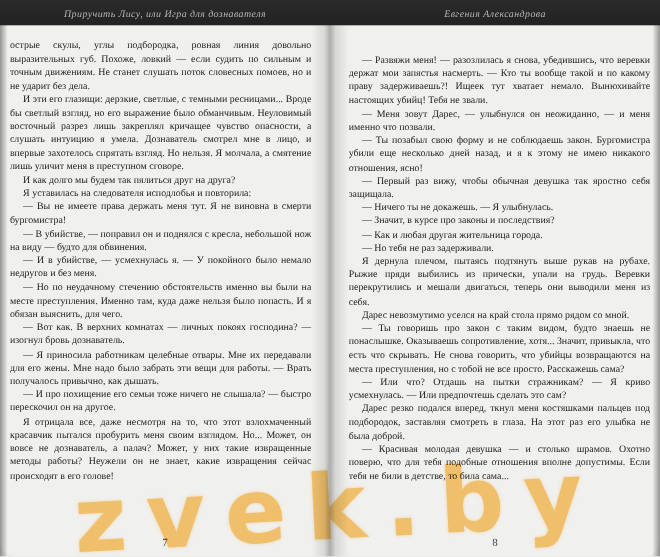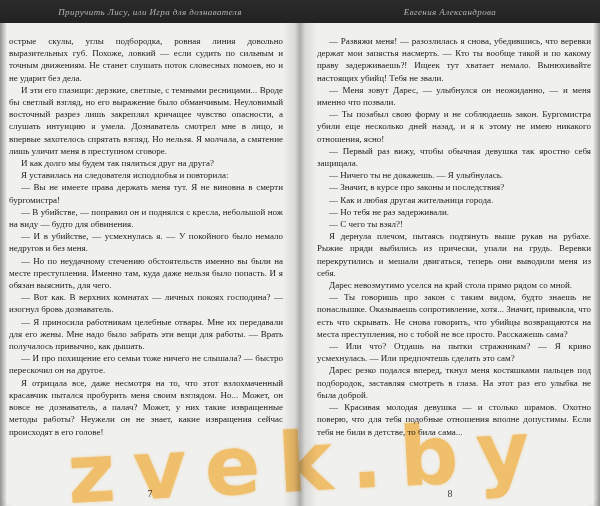--- a/index.html
+++ b/index.html
@@ -44,21 +44,21 @@
     top: 23px; left: 0; right: 0; bottom: 0;
     display: flex;
   }
   .page {
     flex: 1;
     position: relative;
     box-sizing: border-box;
     overflow: hidden;
   }
   .page-left  { padding: 12px 17px 16px 9px; }
-  .page-right { padding: 12px 9px 0 17px; }
+  .page-right { padding: 12px 9px 0 17px; margin-top: 13px; }
   .page-text {
     height: 432px;
     overflow: hidden;
     font-size: 9px;
     line-height: 12.2px;
     color: #1b1b1b;
     text-align: justify;
   }
   .page-text p {
     margin: 0;
@@ -147,21 +147,20 @@
     <div class="page page-right">
       <div class="page-text">
           <p>— Развяжи меня! — разозлилась я снова, убедившись, что веревки держат мои запястья насмерть. — Кто ты вообще такой и по какому праву задерживаешь?! Ищеек тут хватает немало. Вынюхивайте настоящих убийц! Тебя не звали.</p>
           <p>— Меня зовут Дарес, — улыбнулся он неожиданно, — и меня именно что позвали.</p>
           <p>— Ты позабыл свою форму и не соблюдаешь закон. Бургомистра убили еще несколько дней назад, и я к этому не имею никакого отношения, ясно!</p>
           <p>— Первый раз вижу, чтобы обычная девушка так яростно себя защищала.</p>
           <p>— Ничего ты не докажешь. — Я улыбнулась.</p>
           <p>— Значит, в курсе про законы и последствия?</p>
           <p>— Как и любая другая жительница города.</p>
           <p>— Но тебя не раз задерживали.</p>
-          <p>— С чего ты взял?!</p>
           <p>Я дернула плечом, пытаясь подтянуть выше рукав на рубахе. Рыжие пряди выбились из прически, упали на грудь. Веревки перекрутились и мешали двигаться, теперь они выводили меня из себя.</p>
           <p>Дарес невозмутимо уселся на край стола прямо рядом со мной.</p>
           <p>— Ты говоришь про закон с таким видом, будто знаешь не понаслышке. Оказываешь сопротивление, хотя... Значит, привыкла, что есть что скрывать. Не снова говорить, что убийцы возвращаются на места преступления, но с тобой не все просто. Расскажешь сама?</p>
           <p>— Или что? Отдашь на пытки стражникам? — Я криво усмехнулась. — Или предпочтешь сделать это сам?</p>
           <p>Дарес резко подался вперед, ткнул меня костяшками пальцев под подбородок, заставляя смотреть в глаза. На этот раз его улыбка не была доброй.</p>
           <p>— Красивая молодая девушка — и столько шрамов. Охотно поверю, что для тебя подобные отношения вполне допустимы. Если тебя не били в детстве, то била сама...</p>
         </div>
       <div class="page-number">8</div>
     </div>
   </div>

